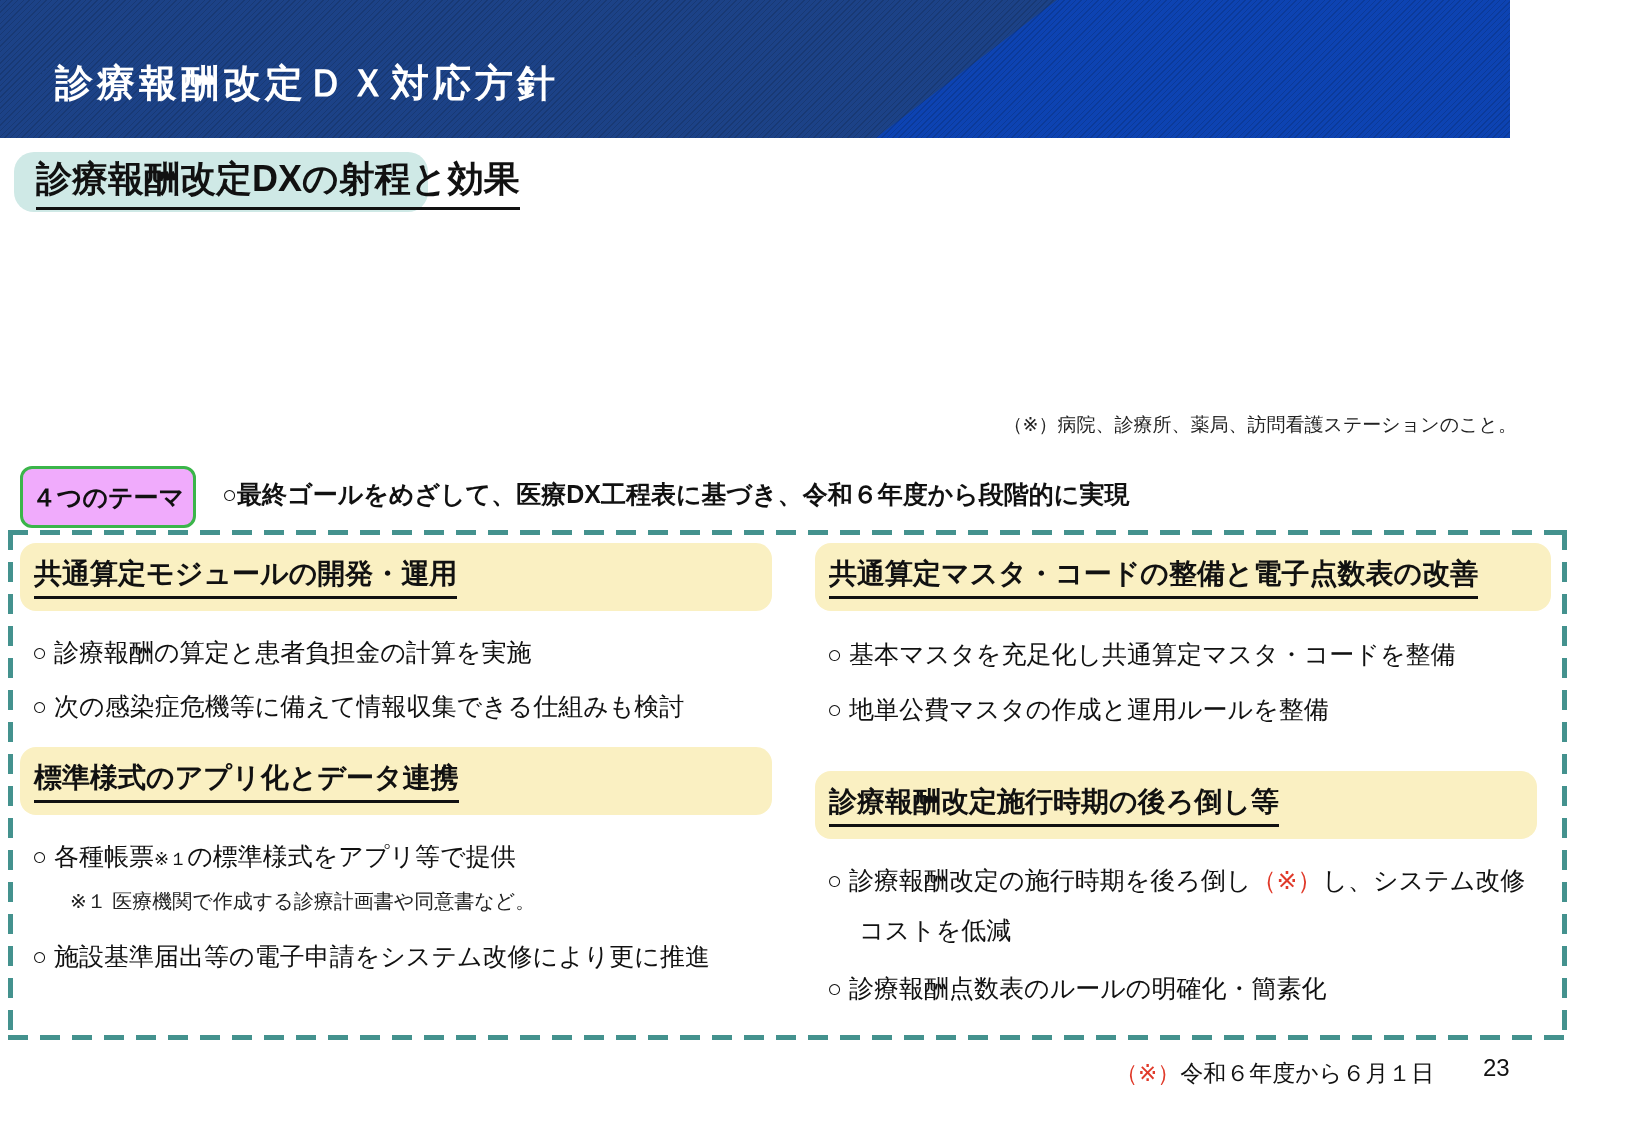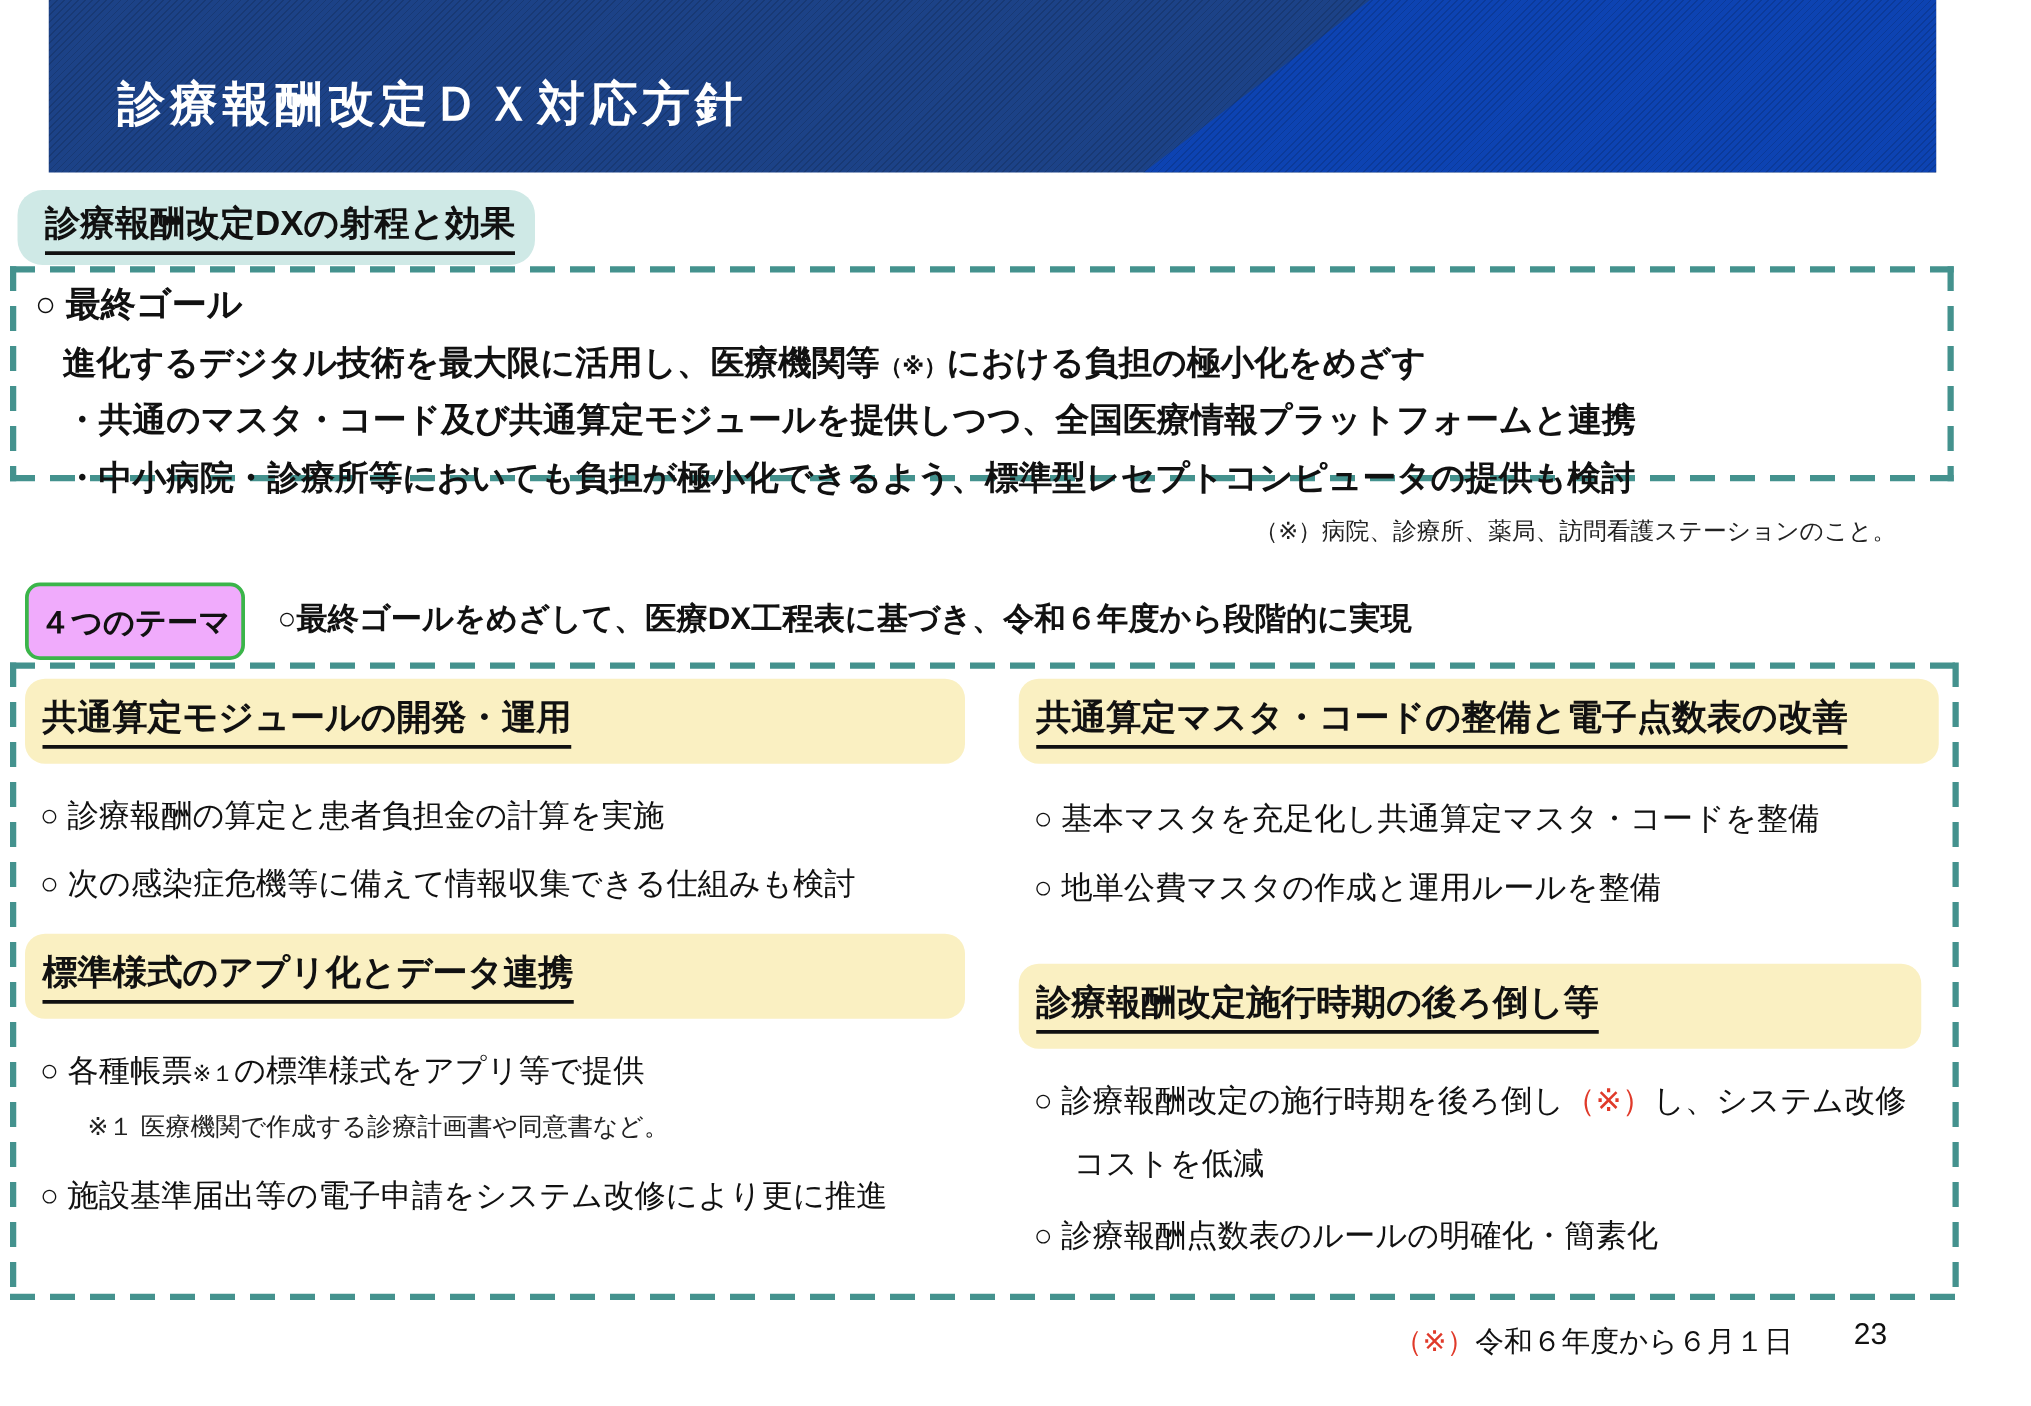--- a/index.html
+++ b/index.html
@@ -10,21 +10,21 @@
     --green:#3bb54a;
     --yellow:#faf0c2;
     --red:#e03a2a;
   }
   html,body{margin:0;padding:0;background:#fff;}
   .page{
     position:relative;width:1625px;height:1125px;background:#fff;overflow:hidden;
     font-family:"Liberation Sans","DejaVu Sans",sans-serif;color:#111;
   }
   
-  .hdr{position:absolute;left:0;top:0;width:1510px;height:138px;background:var(--header-navy,#1c4287);overflow:hidden;margin-left:39px;}
+  .hdr{position:absolute;left:0;top:0;width:1510px;height:138px;background:var(--header-navy,#1c4287);overflow:hidden;}
   .hdr-accent{position:absolute;inset:0;background:var(--header-blue,#0d43b2);
     clip-path:polygon(70% 0,100% 0,100% 100%,58% 100%);}
   .hdr-hatch{position:absolute;inset:0;
     background:repeating-linear-gradient(315deg,rgba(0,0,0,.14) 0 1px,transparent 1px 4px);}
   .hdr-title{position:absolute;left:55px;top:58px;margin:0;color:#fff;font-size:38px;font-weight:700;letter-spacing:4px;z-index:2;white-space:nowrap;}
   .date-box{position:absolute;left:1152px;top:32px;width:240px;height:72px;background:#fff;border:3px solid #000;z-index:2;
     display:flex;flex-direction:column;justify-content:center;align-items:center;
     font-size:21px;font-weight:600;line-height:1.45;letter-spacing:1px;color:#000;}
   
   .dashed{
@@ -33,21 +33,21 @@
       repeating-linear-gradient(90deg,var(--teal,#44928e) 0 20px,transparent 20px 32px),
       repeating-linear-gradient(180deg,var(--teal,#44928e) 0 20px,transparent 20px 32px),
       repeating-linear-gradient(180deg,var(--teal,#44928e) 0 20px,transparent 20px 32px);
     background-size:100% 5px,100% 5px,5px 100%,5px 100%;
     background-position:0 0,0 100%,0 0,100% 0;
     background-repeat:no-repeat;
   }
   
   .scope-label{position:absolute;left:14px;top:152px;width:414px;height:60px;background:var(--mint,#cfe9e6);
     border-radius:20px;display:flex;align-items:center;padding-left:22px;box-sizing:border-box;
-    font-size:28px;font-weight:700;z-index:2;white-space:nowrap;}
+    font-size:36px;font-weight:700;z-index:2;white-space:nowrap;}
   .u{border-bottom:3px solid #111;padding-bottom:3px;}
   .goal-box{position:absolute;left:8px;top:213px;width:1555px;height:172px;box-sizing:border-box;padding:10px 0 0 20px;}
   .goal-title{margin:2px 0 0 0;font-size:28px;font-weight:700;}
   .goal-lead{margin:9px 0 0 22px;font-size:27px;font-weight:700;white-space:nowrap;}
   .small-note{font-size:18px;}
   .goal-bullet{margin:10px 0 0 24px;font-size:27px;font-weight:700;white-space:nowrap;}
   .footnote-right{position:absolute;top:412px;right:108px;margin:0;font-size:19px;color:#222;white-space:nowrap;}
   
   .themes-label{position:absolute;left:20px;top:466px;width:176px;height:62px;background:#f0abfc;
     border:3px solid var(--green,#3bb54a);border-radius:12px;box-sizing:border-box;
@@ -80,26 +80,20 @@
   <header class="hdr">
     <div class="hdr-accent"></div>
     <div class="hdr-hatch"></div>
     <h1 class="hdr-title">診療報酬改定ＤＸ対応方針</h1>
   </header>
 
   <div class="scope-label">
     <span class="u">診療報酬改定DXの射程と効果</span>
   </div>
 
-  <section class="goal-box dashed">
-    <p class="goal-title">○ 最終ゴール</p>
-    <p class="goal-lead"><span>進化するデジタル技術を最大限に活用し、医療機関等</span><span class="small-note">（※）</span><span>における負担の極小化をめざす</span></p>
-    <p class="goal-bullet">・共通のマスタ・コード及び共通算定モジュールを提供しつつ、全国医療情報プラットフォームと連携</p>
-    <p class="goal-bullet">・中小病院・診療所等においても負担が極小化できるよう、標準型レセプトコンピュータの提供も検討</p>
-  </section>
 
   <p class="footnote-right">（※）病院、診療所、薬局、訪問看護ステーションのこと。</p>
 
   <div class="themes-label">４つのテーマ</div>
   <p class="themes-lead">○最終ゴールをめざして、医療DX工程表に基づき、令和６年度から段階的に実現</p>
 
   <section class="themes-box dashed">
 
     <div class="card card1">
       <div class="card-title">

